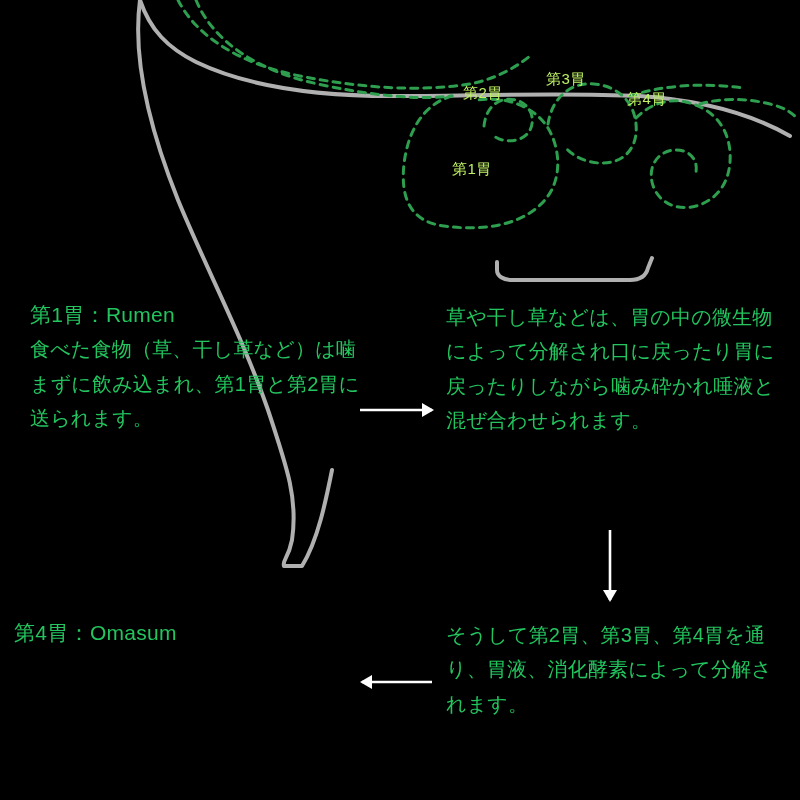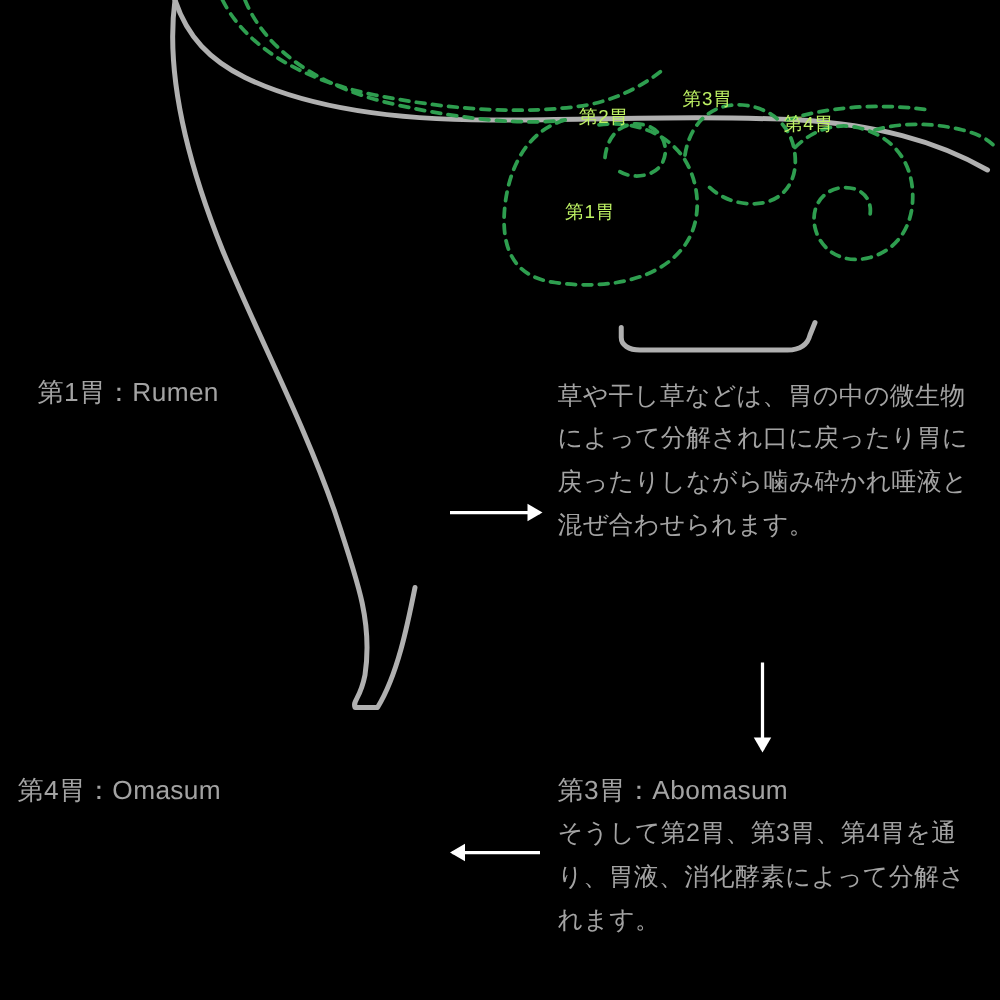--- a/index.html
+++ b/index.html
@@ -27,21 +27,21 @@
     position: absolute;
     color: #bef264;
     font-size: 15px;
     letter-spacing: 0.5px;
     white-space: nowrap;
     font-family: "Liberation Sans", sans-serif;
   }
   .text-block {
     position: absolute;
     width: 330px;
-    color: #a3a3a3;
+    color: #22c55e;
   }
   .block-title {
     font-size: 21px;
     line-height: 1.45;
     margin-bottom: 2px;
     white-space: nowrap;
     letter-spacing: 0.3px;
   }
   .block-body {
     font-size: 20px;
@@ -137,28 +137,28 @@
     </g>
   </svg>
 
   <div class="stomach-label" style="left:452px; top:160px;">第1胃</div>
   <div class="stomach-label" style="left:463px; top:84px;text-align:right;">第2胃</div>
   <div class="stomach-label" style="left:546px; top:70px;">第3胃</div>
   <div class="stomach-label" style="left:627px; top:90px;">第4胃</div>
 
   <div class="text-block" id="block-1">
     <div class="block-title">第1胃：Rumen</div>
+    <div class="block-body">食べた食物（草、干し草など）は噛まずに飲み込まれ、第1胃と第2胃に送られます。</div>
   </div>
 
   <div class="text-block" id="block-2">
     <div class="block-body">草や干し草などは、胃の中の微生物によって分解され口に戻ったり胃に戻ったりしながら噛み砕かれ唾液と混ぜ合わせられます。</div>
   </div>
 
   <div class="text-block" id="block-3">
-    <div class="block-title">第3胃：Abomasum</div>
     <div class="block-body">そうして第2胃、第3胃、第4胃を通り、胃液、消化酵素によって分解されます。</div>
   </div>
 
   <div class="text-block" id="block-4">
     <div class="block-title">第4胃：Omasum</div>
   </div>
 
 </div>
 
 </body></html>

